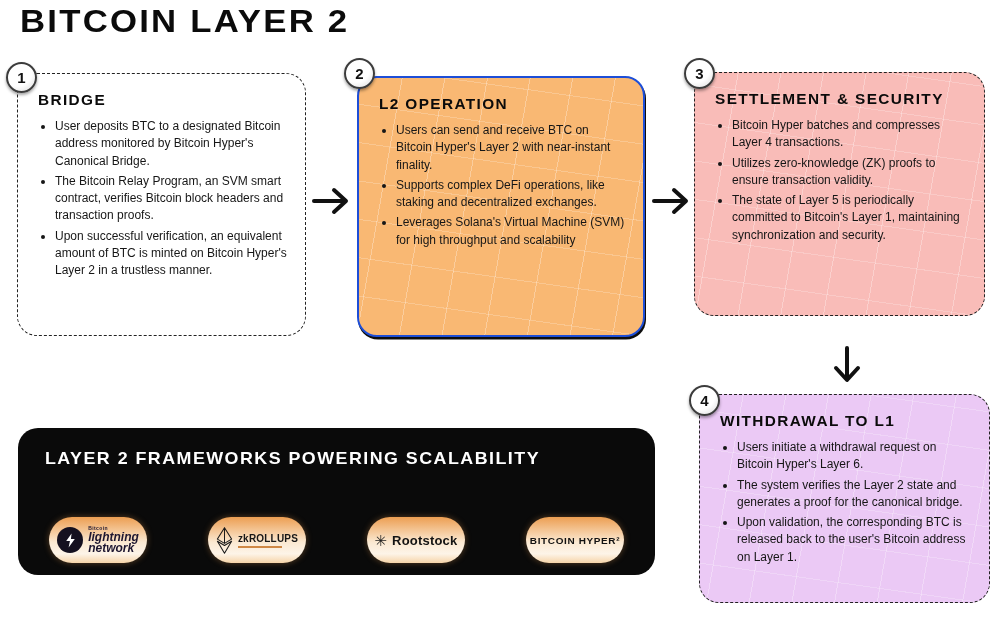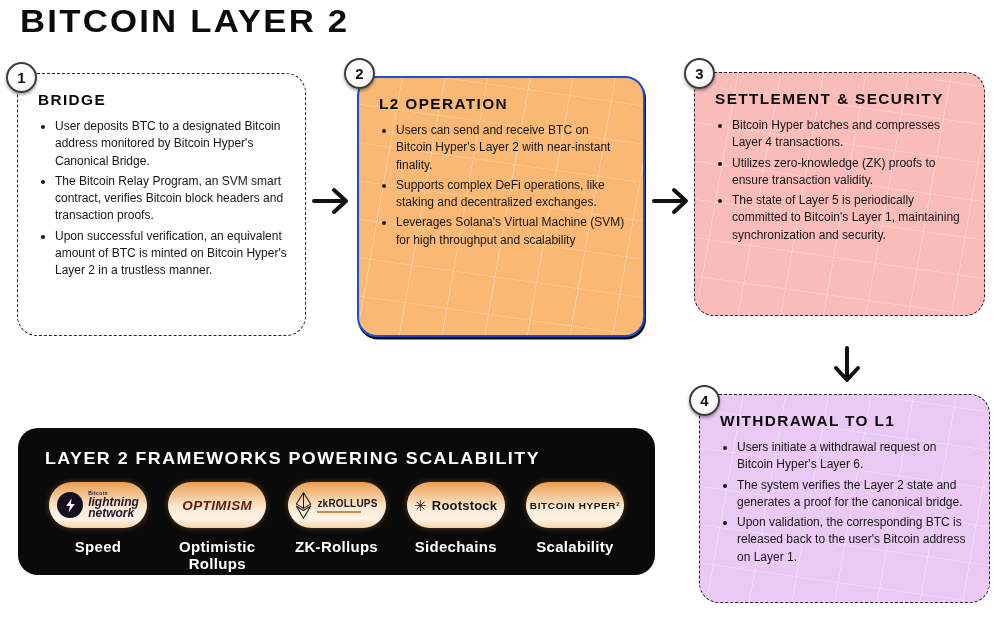--- a/index.html
+++ b/index.html
@@ -65,21 +65,21 @@
   }
   .frameworks-title {
     position:absolute; left:27px; top:21px;
     color:#ffffff; font-size:17px; font-weight:900; letter-spacing:1.4px;
     transform:scaleX(1.05); transform-origin:left center; white-space:nowrap;
   }
   .pill-row {
     position:absolute; left:24px; right:24px; top:54px;
     display:flex; justify-content:space-between;
   }
-  .framework { width:112px; display:flex; flex-direction:column; align-items:center; }
+  .framework { width:112px; display:flex; flex-direction:column; align-items:center;margin-top:35px; }
   .pill {
     width:98px; height:46px; border-radius:23px;
     background:linear-gradient(180deg, #EC9E52 0%, #FBE9D2 55%, #FDF4E8 80%, #F6D4A8 100%);
     display:flex; align-items:center; justify-content:center; gap:5px;
     box-shadow:0 0 6px rgba(240,160,80,.35);
   }
   .framework-label {
     margin-top:10px; color:#ffffff; font-size:15px; font-weight:700;
     text-align:center; letter-spacing:.3px;
   }
@@ -189,26 +189,20 @@
           </span>
           <span class="ln-text">
             <span class="ln-top">Bitcoin</span>
             <span class="ln-line">lightning</span>
             <span class="ln-line">network</span>
           </span>
         </div>
         <div class="framework-label">Speed</div>
       </div>
 
-      <div class="framework">
-        <div class="pill">
-          <span class="optimism-text">OPTIMISM</span>
-        </div>
-        <div class="framework-label">Optimistic Rollups</div>
-      </div>
 
       <div class="framework">
         <div class="pill">
           <svg width="17" height="27" viewBox="0 0 24 38" fill="none" stroke="#1a1a1a" stroke-width="1.5" stroke-linejoin="round">
             <path d="M12 1 L22 17 L12 23 L2 17 Z"></path>
             <path d="M12 37 L22 20 L12 26 L2 20 Z"></path>
             <line x1="12" y1="1" x2="12" y2="23"></line>
           </svg>
           <span class="zk-text-col">
             <span class="zk-name">zkROLLUPS</span>

